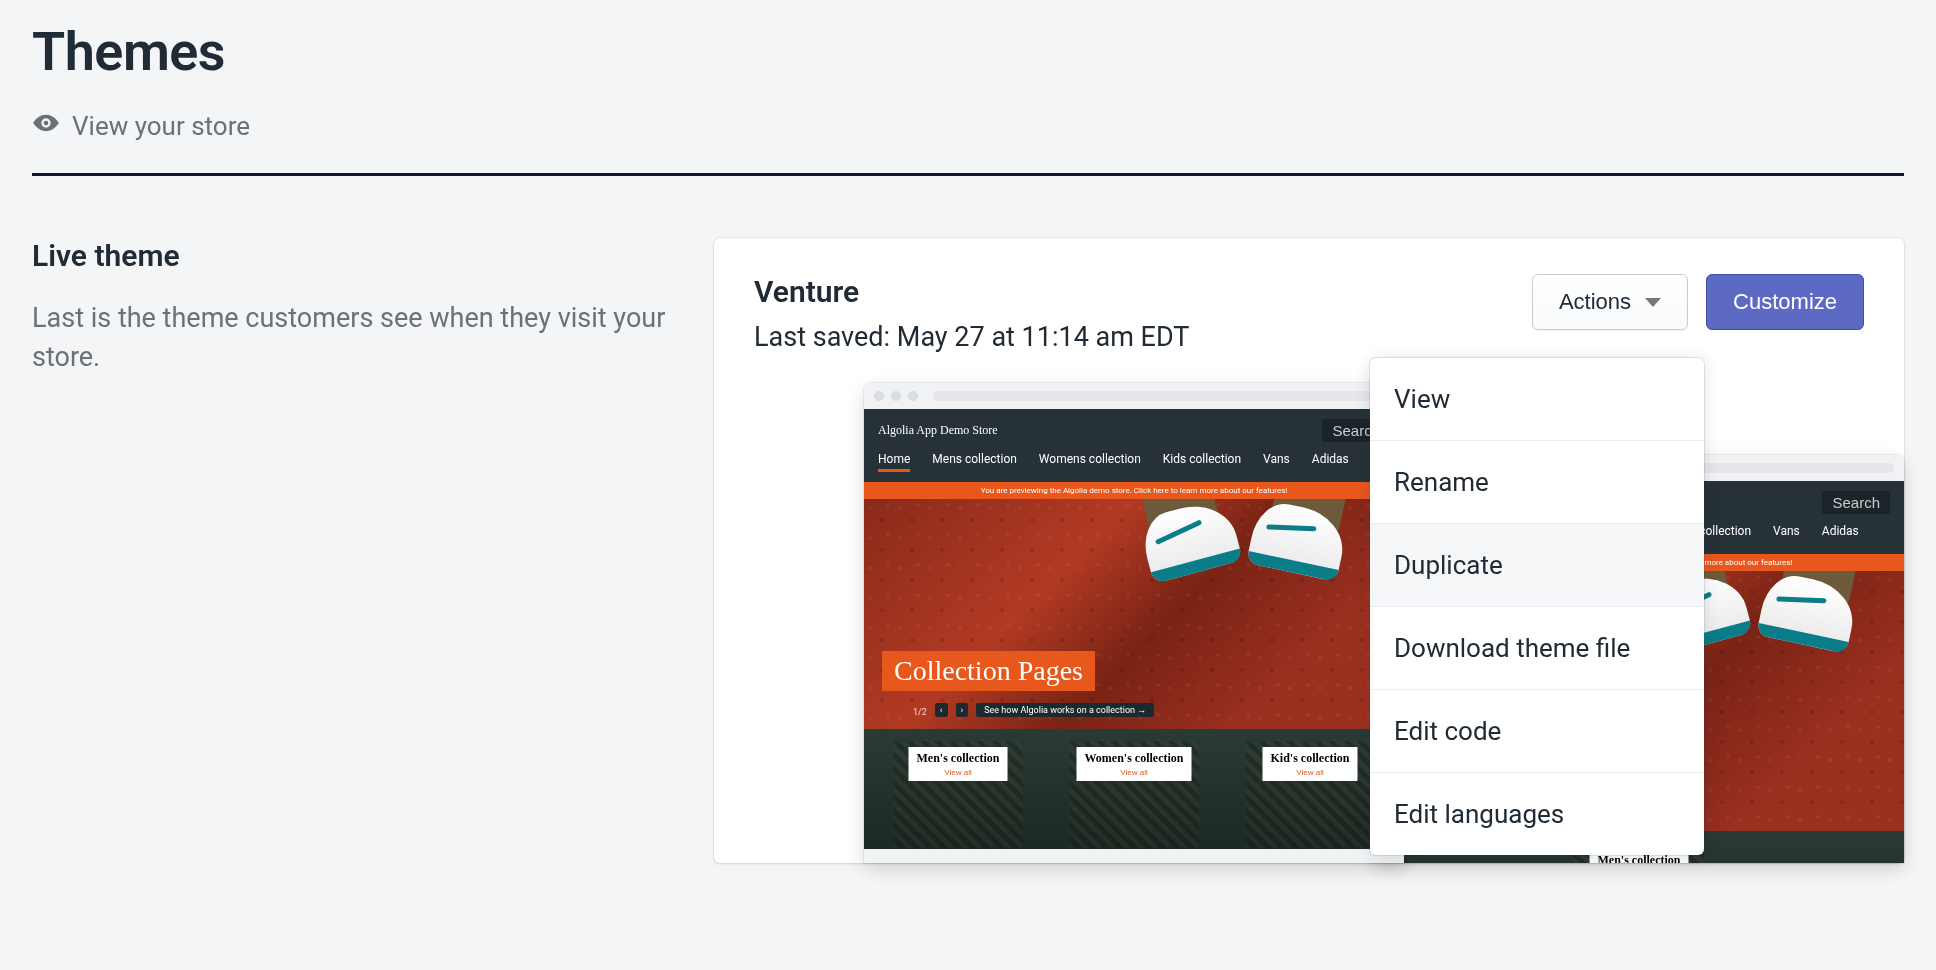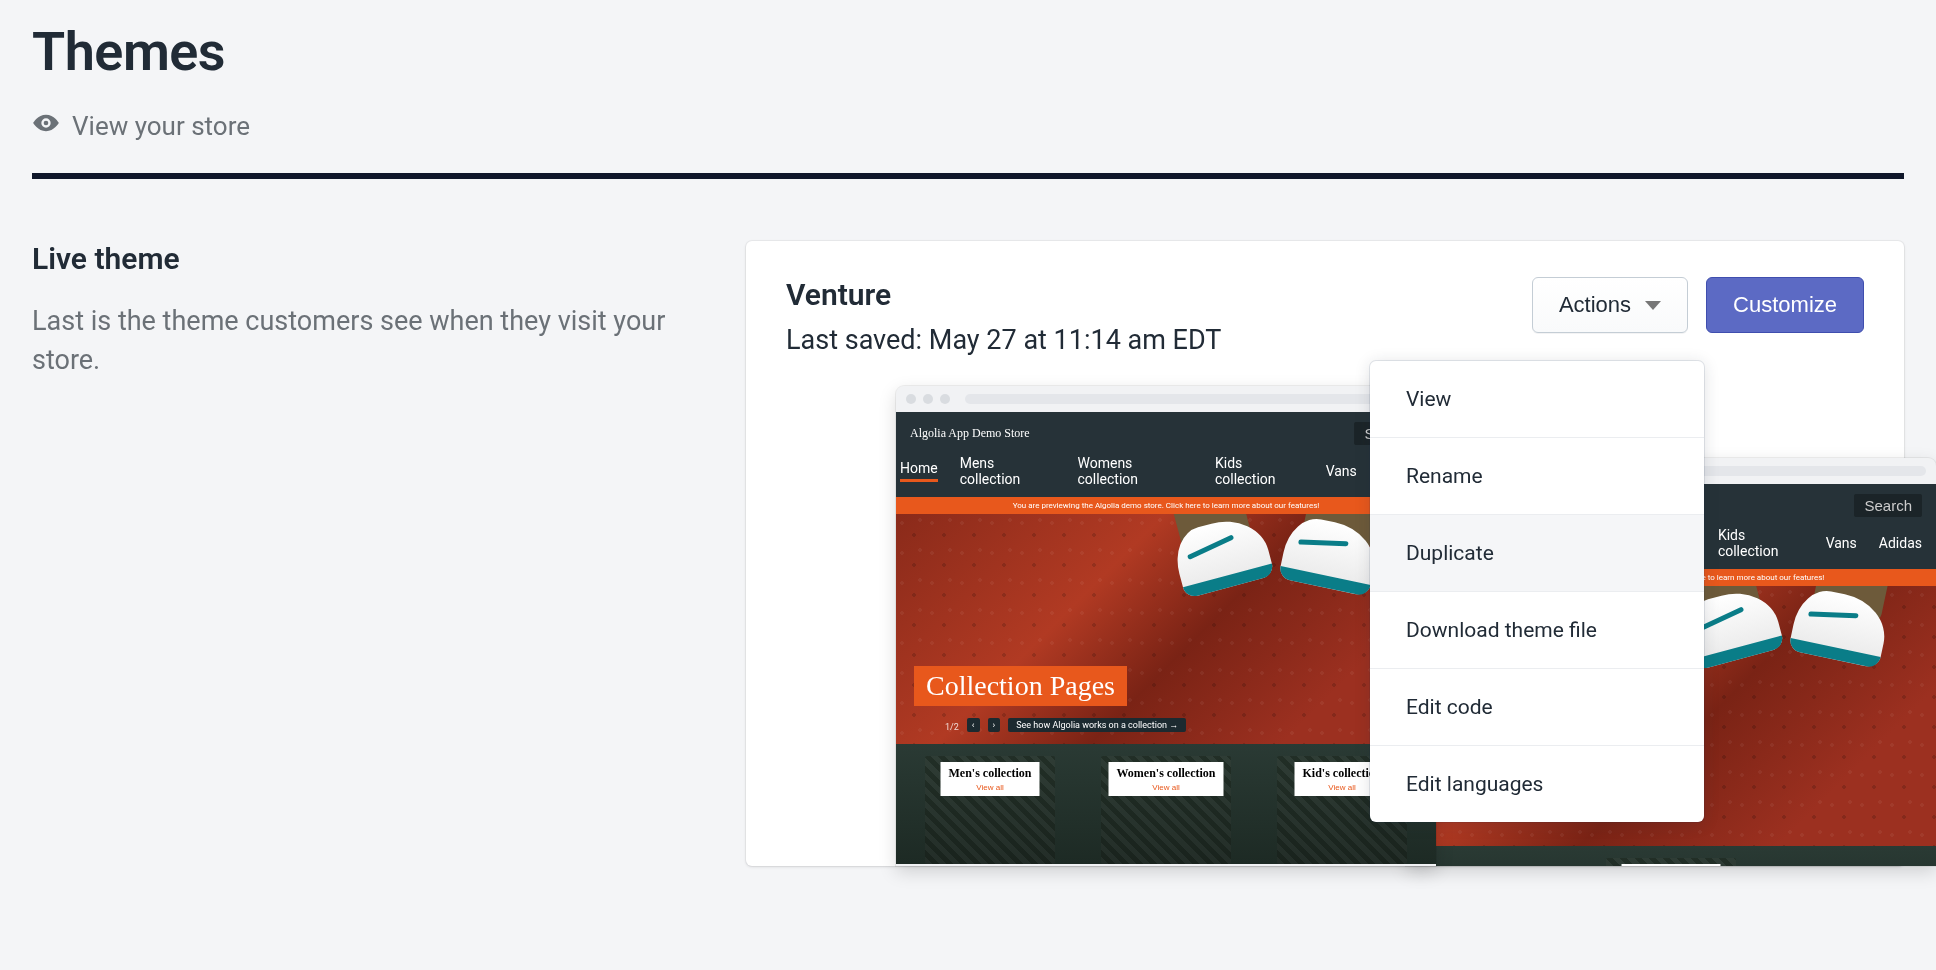--- a/index.html
+++ b/index.html
@@ -11,21 +11,21 @@
       height: 970px;
       overflow: hidden;
     }
 
     .page {
       padding: 20px 32px 0 32px;
     }
 
     .page-header {
       padding-bottom: 30px;
-      border-bottom: 6px solid #0f172a;
+      border-bottom: 3px solid #0f172a;
     }
 
     h1.page-title {
       font-size: 54px;
       font-weight: 600;
       color: #212b36;
       margin-bottom: 26px;
       letter-spacing: -0.5px;
     }
 
@@ -35,21 +35,21 @@
       gap: 12px;
       font-size: 26px;
       color: #6b7177;
       text-decoration: none;
       cursor: pointer;
     }
     .view-store svg { width: 28px; height: 28px; fill: #6b7177; }
 
     .content {
       display: flex;
-      gap: 64px;
+      gap: 32px;
       padding-top: 62px;
     }
 
     .left-col {
       width: 650px;
       flex-shrink: 0;
     }
     .left-col h2 {
       font-size: 30px;
       font-weight: 600;
@@ -128,23 +128,23 @@
       top: 120px;
       right: 200px;
       width: 334px;
       background: #fff;
       border-radius: 6px;
       box-shadow: 0 0 0 1px rgba(6,44,82,.1), 0 2px 16px rgba(33,43,54,.15);
       z-index: 50;
       overflow: hidden;
     }
     .dropdown-item {
-      font-size: 21px;
-      color: #212b36;
-      padding: 26px 36px;
+      font-size: 26px;
+      color: #212b36;
+      padding: 26px 24px;
       cursor: pointer;
       border-top: 1px solid #ebedf0;
     }
     .dropdown-item:first-child { border-top: none; }
     .dropdown-item.hovered { background: #f5f6f8; }
 
     
     .preview-area {
       position: relative;
       height: 480px;
@@ -184,21 +184,21 @@
       display:flex; justify-content:space-between; align-items:center;
       padding: 10px 14px;
       font-family: Georgia, serif;
     }
     .site-top .brand { font-size: 12px; }
     .site-top .search {
       background:#1b2428; color:#ccc; padding:3px 10px; border-radius:2px; font-size:15px;
       font-family: -apple-system, sans-serif;
     }
     .site-nav {
-      display:flex; gap:22px; padding: 0 14px 10px 4px; font-size:14px;align-items:center;
+      display:flex; gap:22px; padding: 0 14px 10px 14px; font-size:12px;
     }
     .site-nav span:first-child { border-bottom: 3px solid #e8581c; padding-bottom:3px;}
     .orange-bar {
       background:#e8581c; text-align:center; font-size:8px; padding:4px;
     }
 
     .hero {
       position:relative;
       height: 230px;
       background: linear-gradient(135deg,#8a2a1a 0%, #b13a23 35%, #7a2315 55%, #9c3020 80%);

